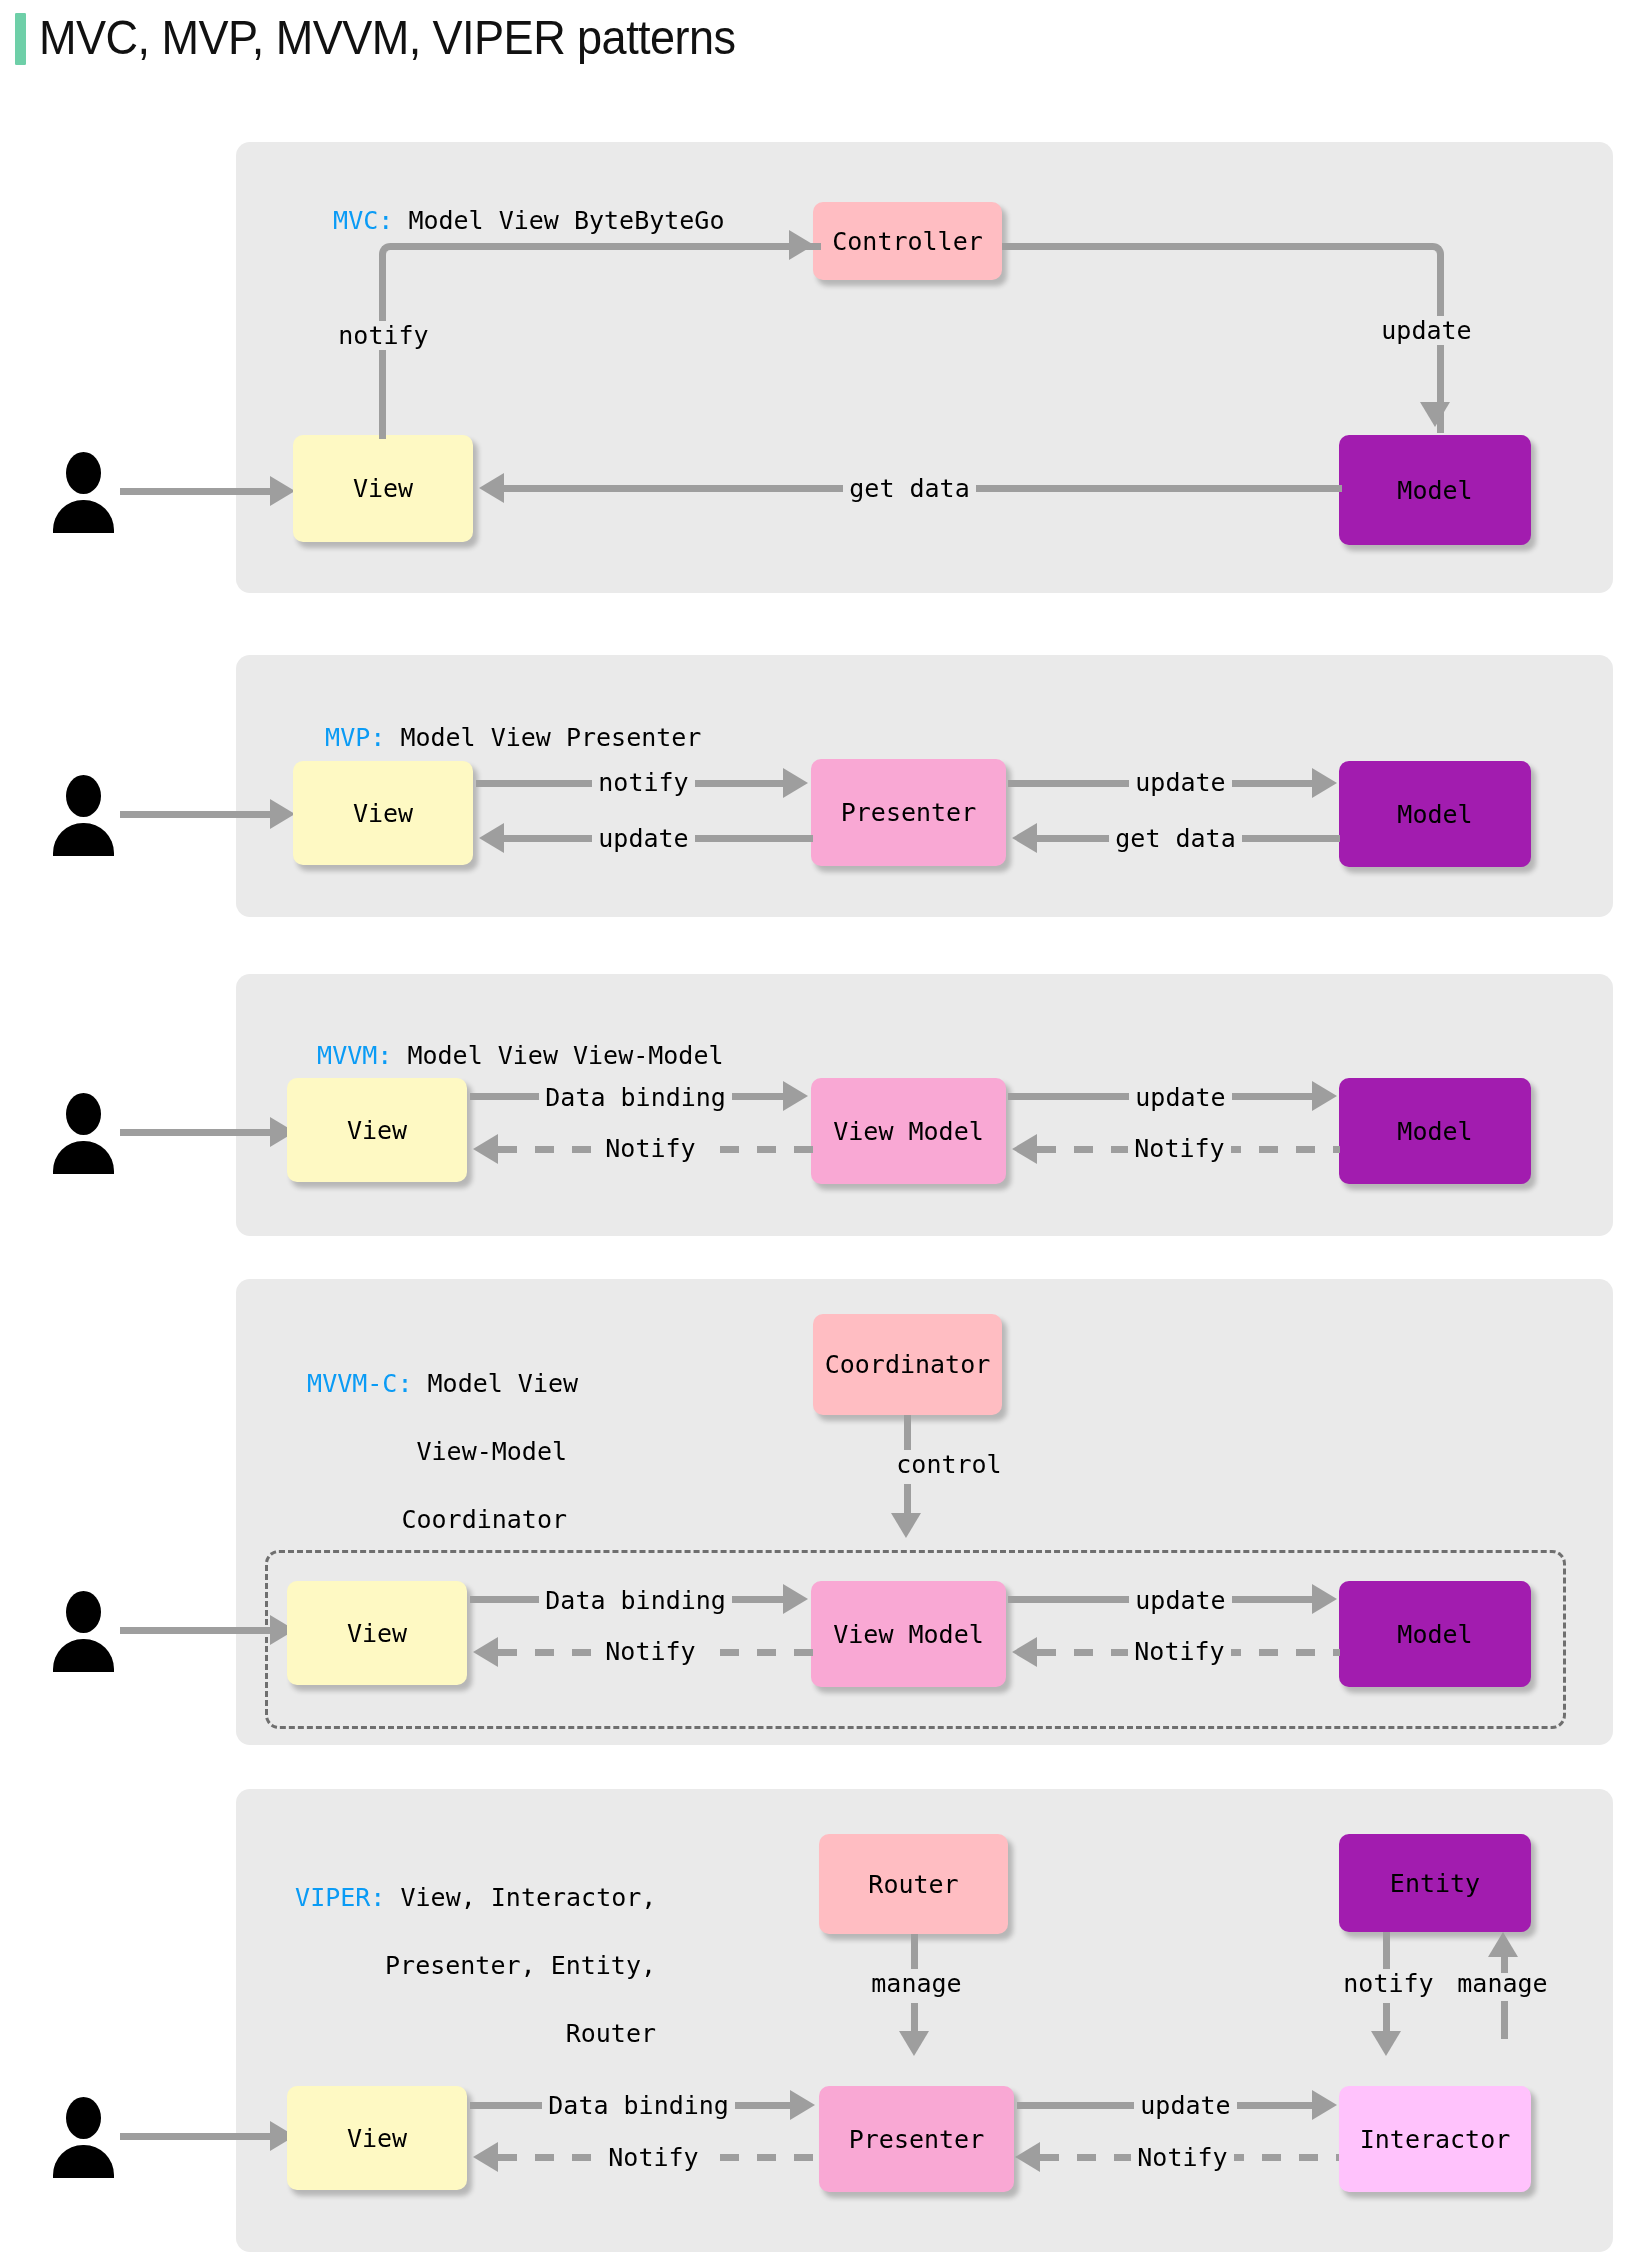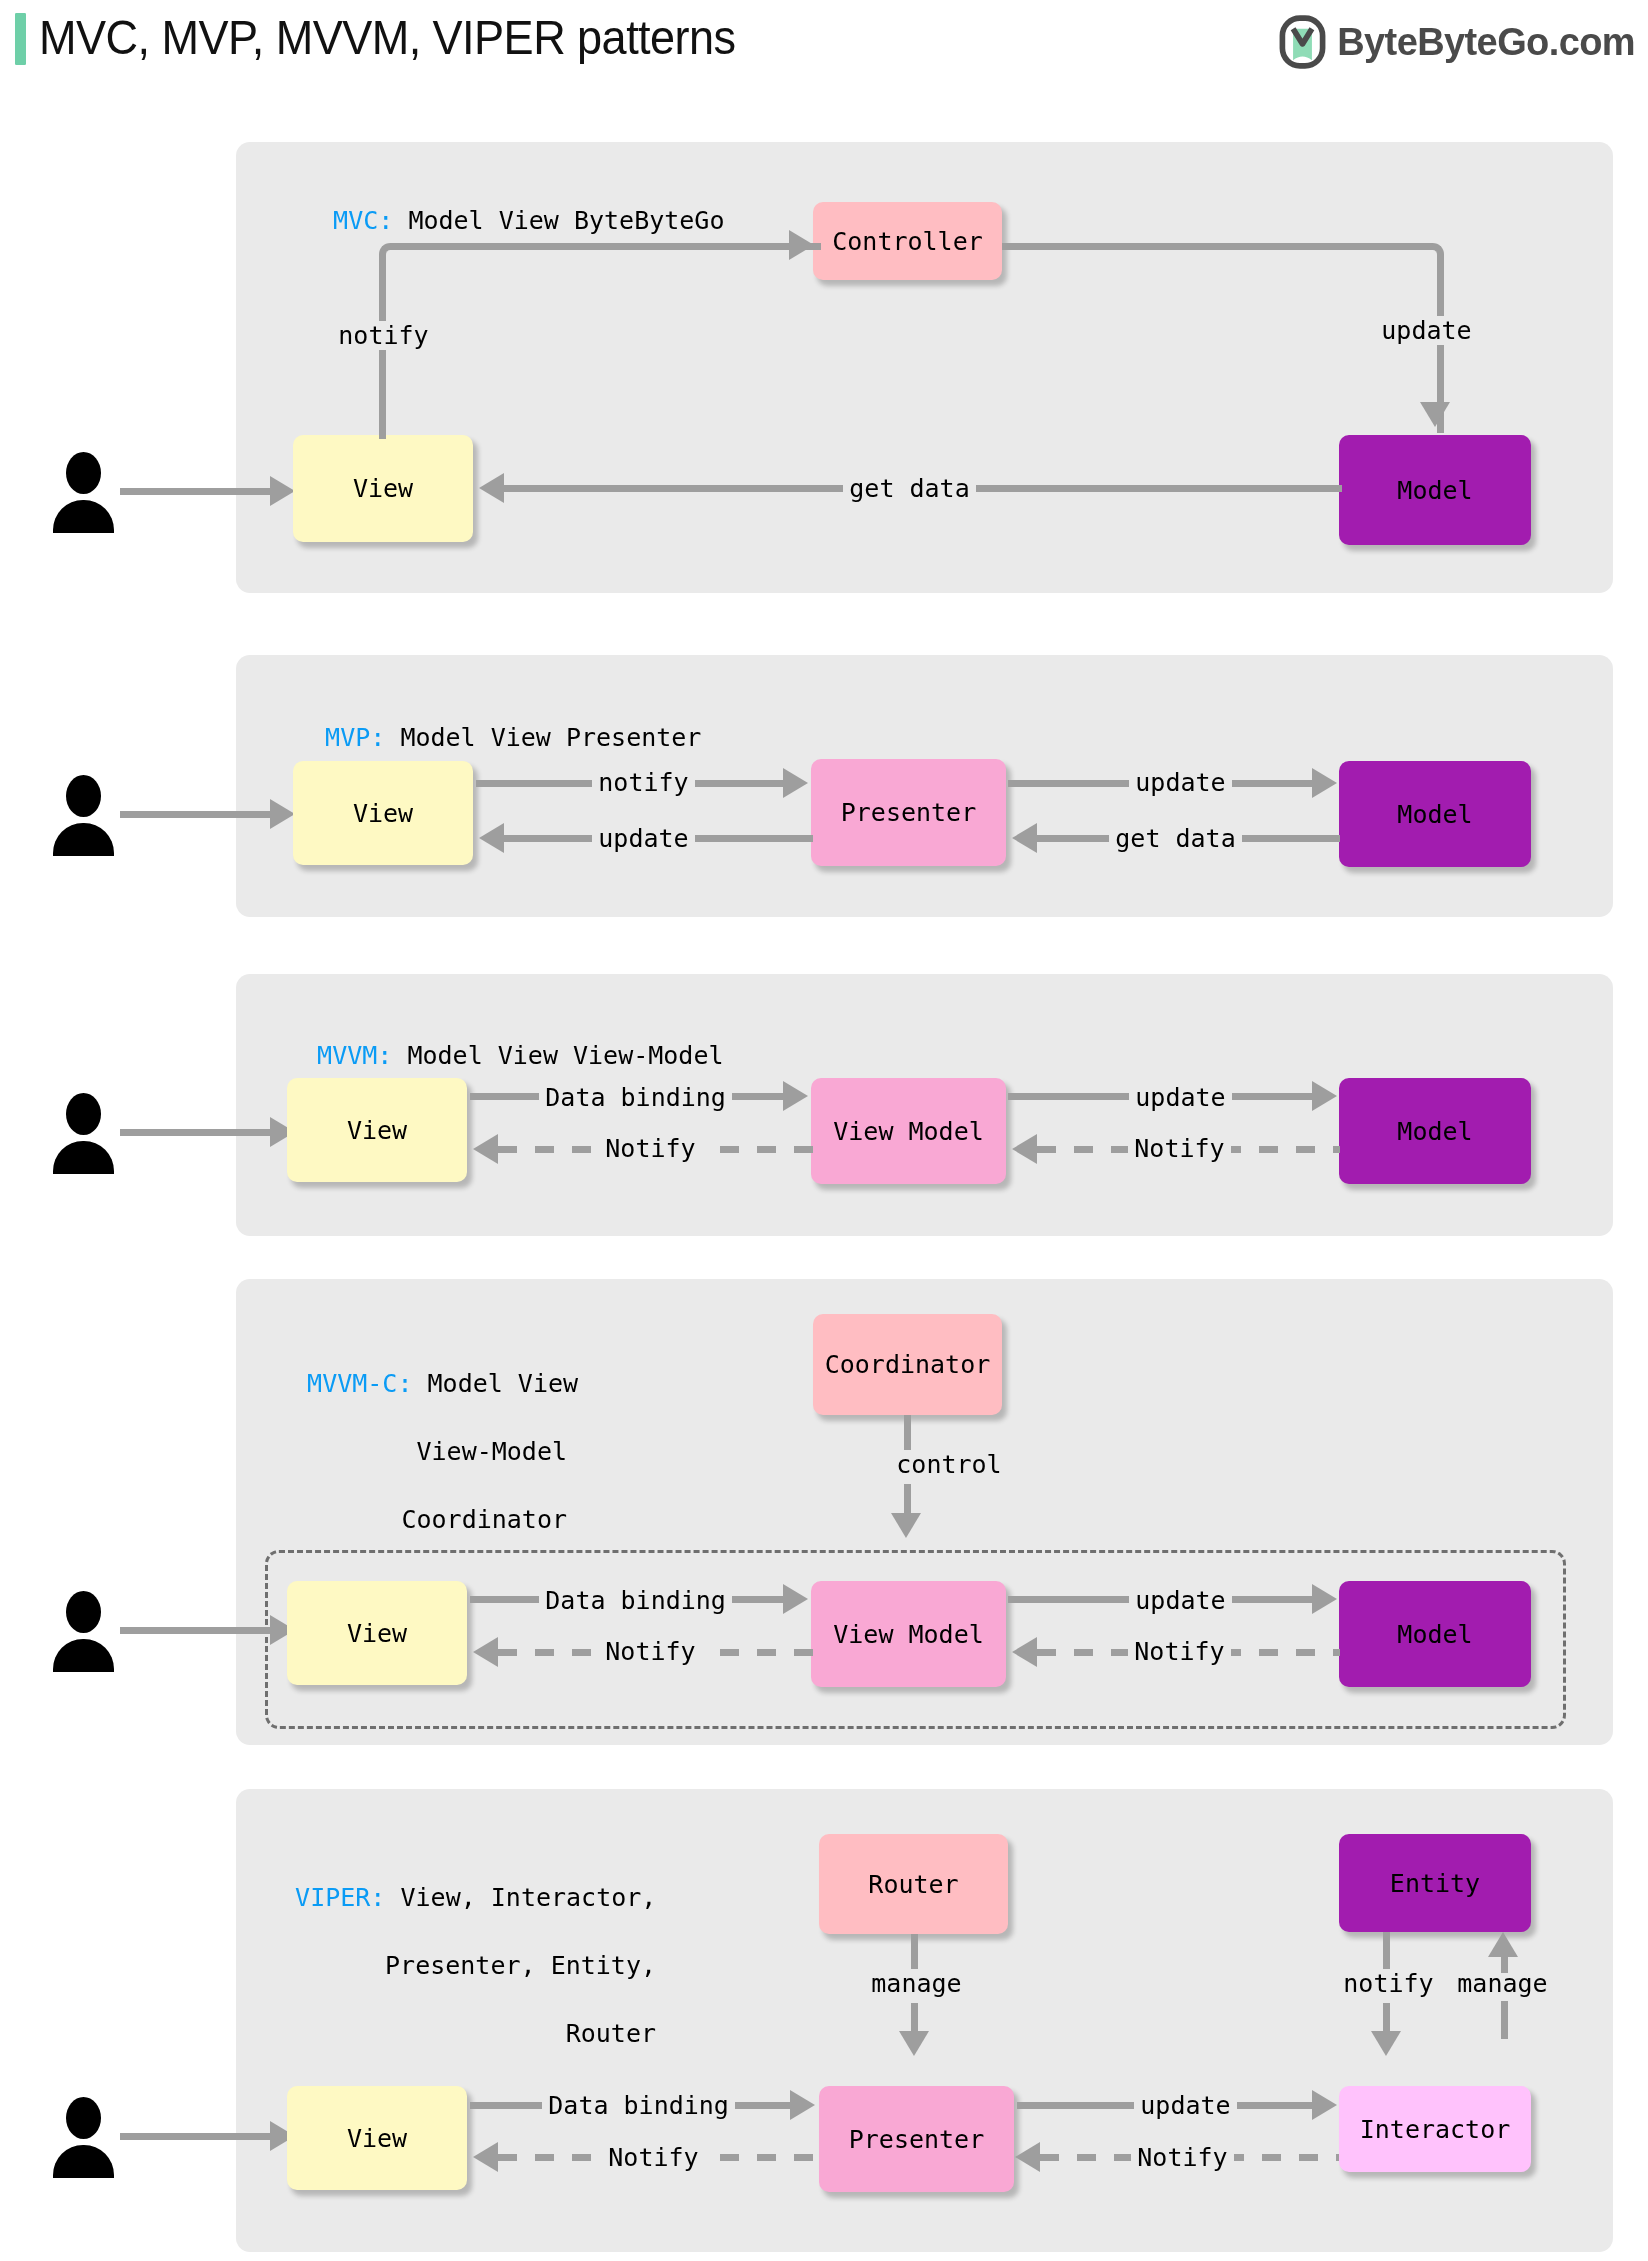--- a/index.html
+++ b/index.html
@@ -65,28 +65,20 @@
           padding:0 6.3px;white-space:nowrap;line-height:29px;}
 
   .dashbox{position:absolute;border:3.2px dashed #6f6f6f;border-radius:14px;}
 </style>
 </head>
 <body>
 
 <div id="header">
   <div id="title-accent"></div>
   <div id="page-title">MVC, MVP, MVVM, VIPER patterns</div>
-  <div id="brand">
-    <svg width="47" height="54" viewBox="0 0 74 86">
-      <rect x="5" y="5" width="64" height="76" rx="28" ry="28" fill="none" stroke="#4a4a4a" stroke-width="9"></rect>
-      <path d="M22 22 L52 22 L52 72 Q37 60 22 72 Z" fill="#8fdcb6"></path>
-      <path d="M22 22 L37 46 L52 22" fill="none" stroke="#4a4a4a" stroke-width="9" stroke-linejoin="round"></path>
-    </svg>
-    <div id="brand-text">ByteByteGo.com</div>
-  </div>
 </div>
 
 <div class="panel" style="left:236px;top:142px;width:1377px;height:451px;"></div>
 
 <div class="sec-title" style="left:303px;top:170px;">
   <span class="k">MVC:</span><span> </span><span>Model View ByteByteGo</span>
 </div>
 
 <div class="actor" style="left:53px;top:452px;">
   <div class="head"></div>
@@ -249,21 +241,21 @@
 
 <div class="actor" style="left:53px;top:2097px;">
   <div class="head"></div>
   <div class="body"></div>
 </div>
 <div class="hline" style="left:120px;top:2133px;width:158px;"></div>
 <div class="arr arr-r" style="left:270px;top:2121px;"></div>
 
 <div class="node n-view" style="left:287px;top:2086px;width:180px;height:104px;">View</div>
 <div class="node n-vm" style="left:819px;top:2086px;width:195px;height:106px;">Presenter</div>
-<div class="node n-inter" style="left:1339px;top:2086px;width:192px;height:86px;">Interactor</div>
+<div class="node n-inter" style="left:1339px;top:2086px;width:192px;height:106px;">Interactor</div>
 
 <div class="hline" style="left:470px;top:2102px;width:321px;"></div>
 <div class="arr arr-r" style="left:790px;top:2090px;"></div>
 <div class="elabel" style="left:542px;top:2091px;">Data binding</div>
 
 <div class="hdash" style="left:498px;top:2154px;width:325px;"></div>
 <div class="arr arr-l" style="left:473px;top:2142px;"></div>
 <div class="elabel" style="left:602px;top:2143px;">Notify</div>
 
 <div class="hline" style="left:1017px;top:2102px;width:297px;"></div>

